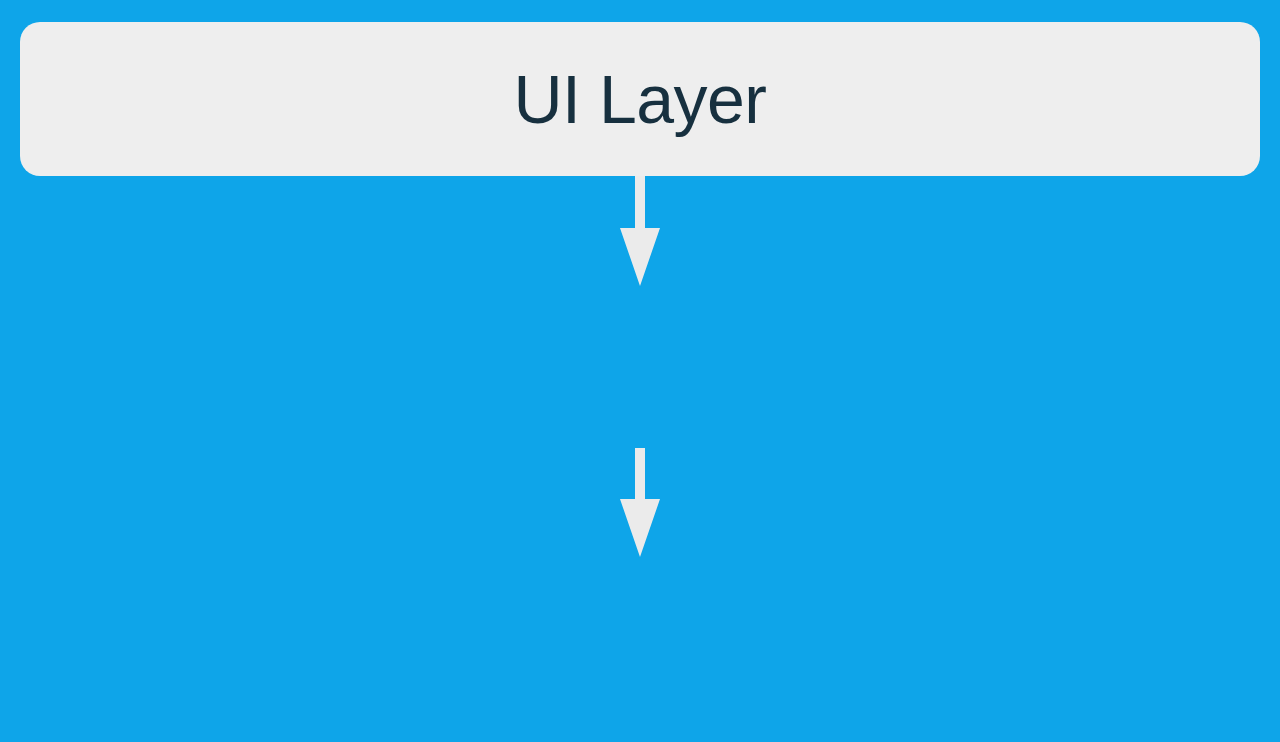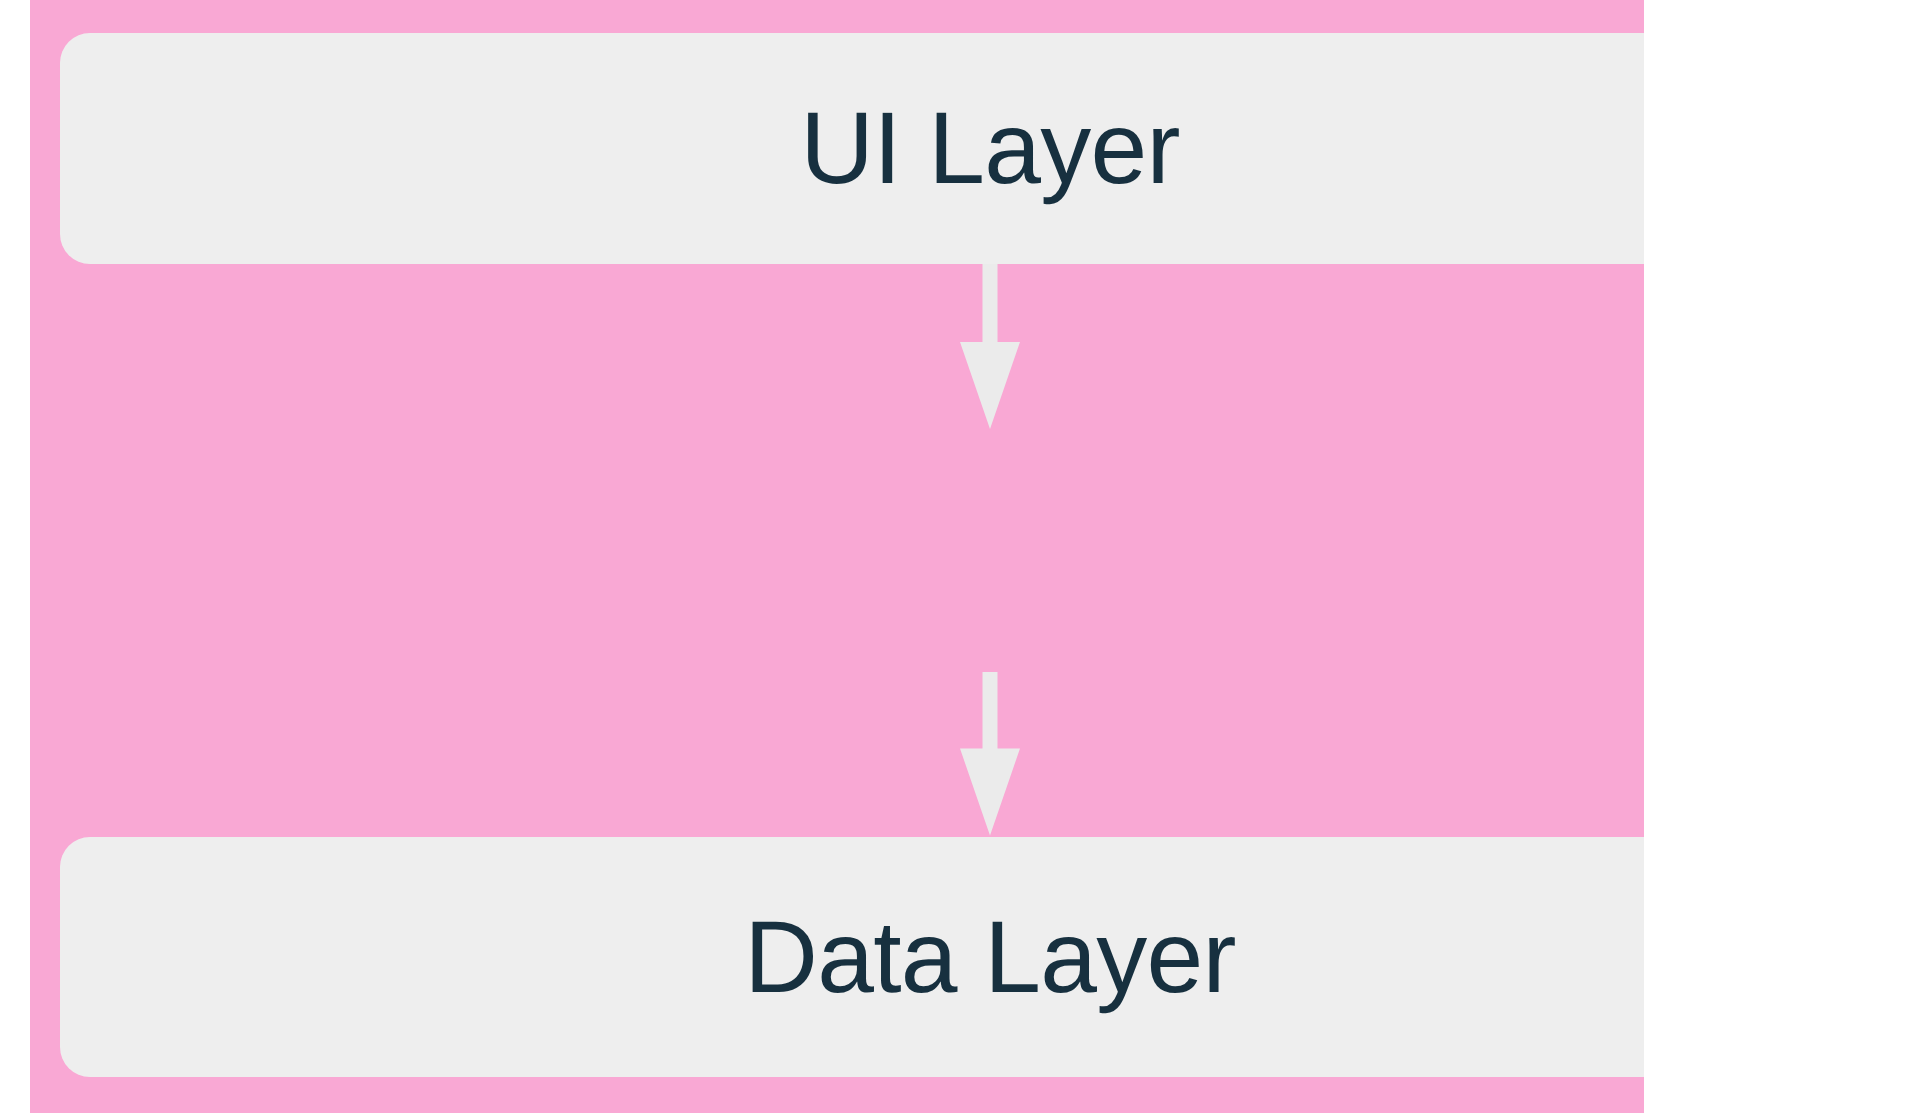--- a/index.html
+++ b/index.html
@@ -6,25 +6,24 @@
   html, body {
     margin: 0;
     padding: 0;
     background: #ffffff;
   }
   body {
     font-family: "Liberation Sans", "DejaVu Sans", sans-serif;
   }
   #diagram-canvas {
     position: relative;
-    width: 1076px;
+    width: 1280px;
     height: 742px;
-    background: #f9a8d4;
+    background: #0ea5e9;
     overflow: hidden;
-    margin-left: 20px;
   }
   .layer-box {
     position: absolute;
     box-sizing: border-box;
     display: flex;
     align-items: center;
     justify-content: center;
     border-radius: 20px;
   }
   .layer-label {
@@ -102,17 +101,14 @@
     </svg>
   </div>
 
 
   <div class="flow-arrow" id="arrow-domain-to-data">
     <svg viewBox="0 0 56 111" preserveAspectRatio="none">
       <path d="M23 0 H33 V51 H48 L28 109 L8 51 H23 Z" fill="#ebebeb"></path>
     </svg>
   </div>
 
-  <div class="layer-box" id="box-data-layer">
-    <span class="layer-label">Data Layer</span>
-  </div>
 
 </div>
 
 </body></html>

